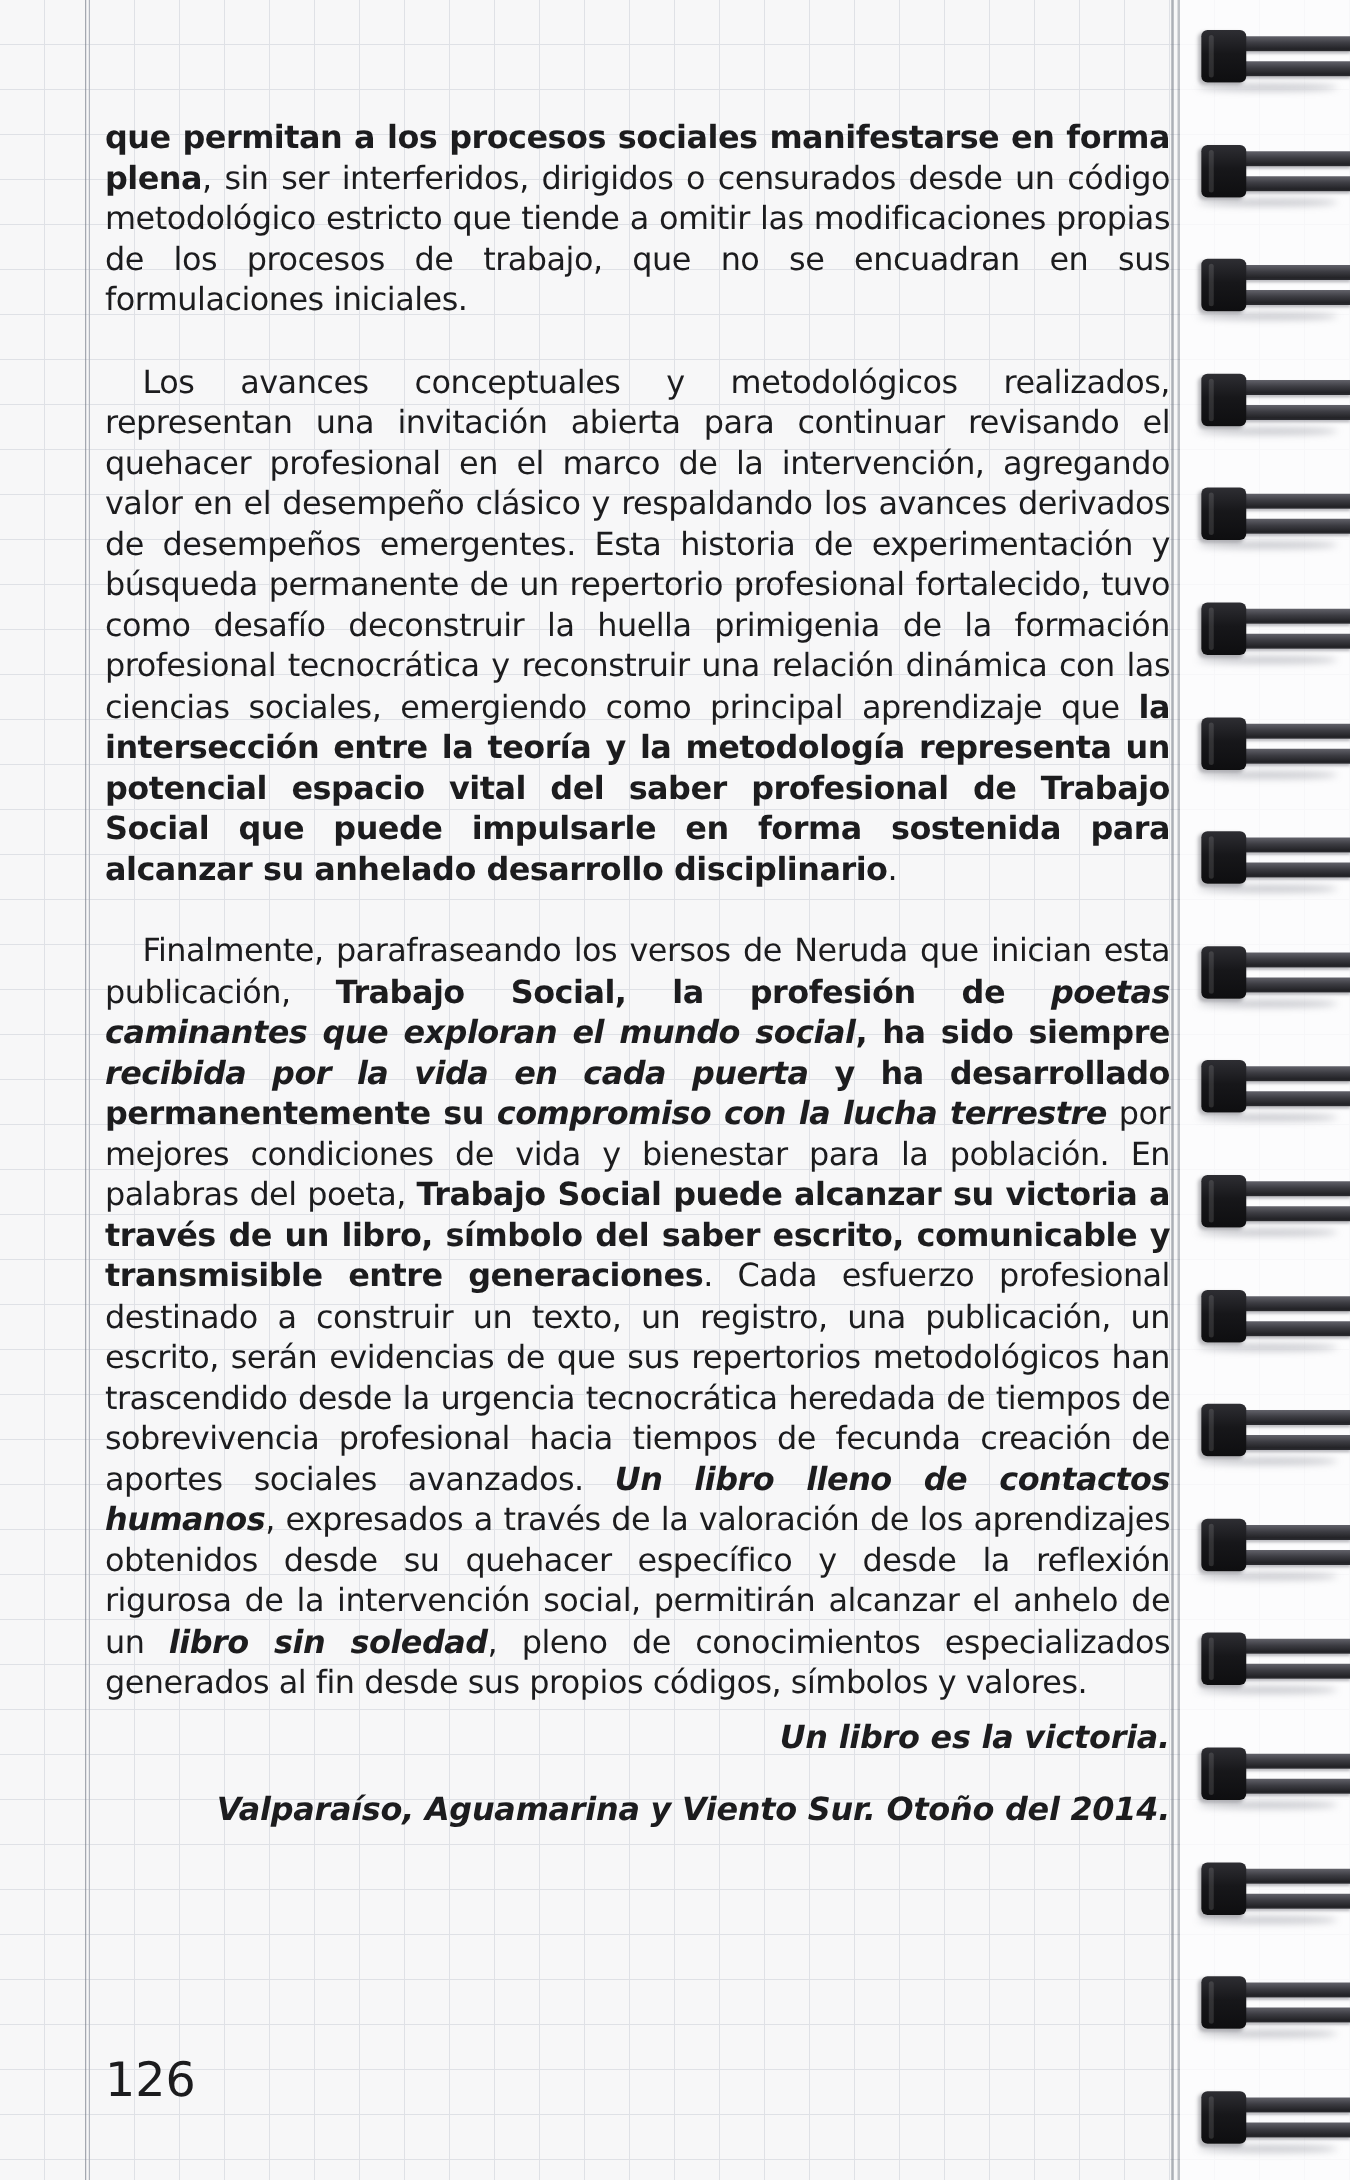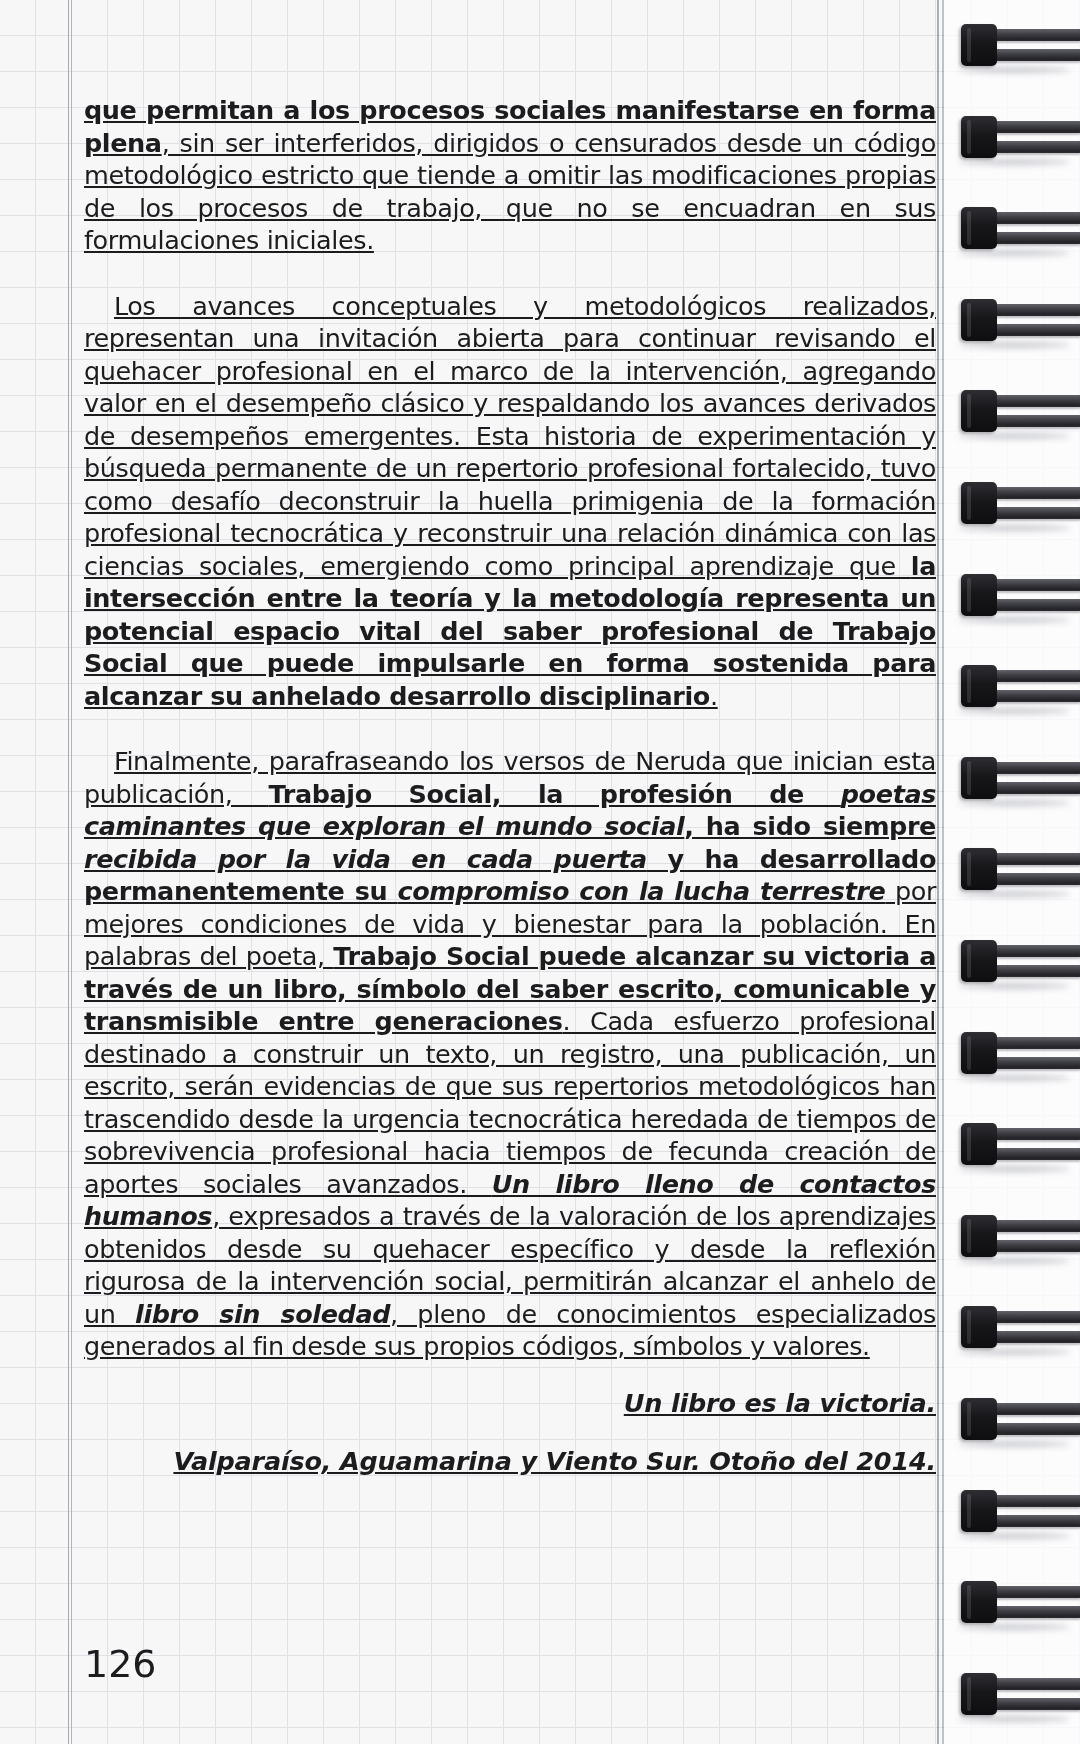--- a/index.html
+++ b/index.html
@@ -55,29 +55,28 @@
     box-shadow:0 2px 2px rgba(100,100,110,.4);
   }
   .ring .rod.top{top:5px;}
   .ring .rod.bot{top:25px;}
 
   
   .text-block{
     position:absolute;left:84px;top:94px;width:852px;
     font-size:25.5px;line-height:32.5px;letter-spacing:-.4px;
     text-align:justify;
-    text-decoration:underline;
   }
   .text-block p{margin:0 0 33px 0;}
   .text-block p.indent{text-indent:30px;}
   .text-block p:last-of-type{margin-bottom:4px;}
   .b{font-weight:bold;}
   .i{font-style:italic;}
   .closing{
-    margin-top:24px;text-align:right;font-weight:bold;font-style:italic;
+    margin-top:11px;text-align:right;font-weight:bold;font-style:italic;
     font-size:25.5px;line-height:32.5px;letter-spacing:-.2px;
   }
   .closing.place{margin-top:26px;text-align:right;}
   .page-number{
     position:absolute;left:84px;top:1642px;font-size:38px;letter-spacing:0;
   }
 </style>
 </head>
 <body>
 

